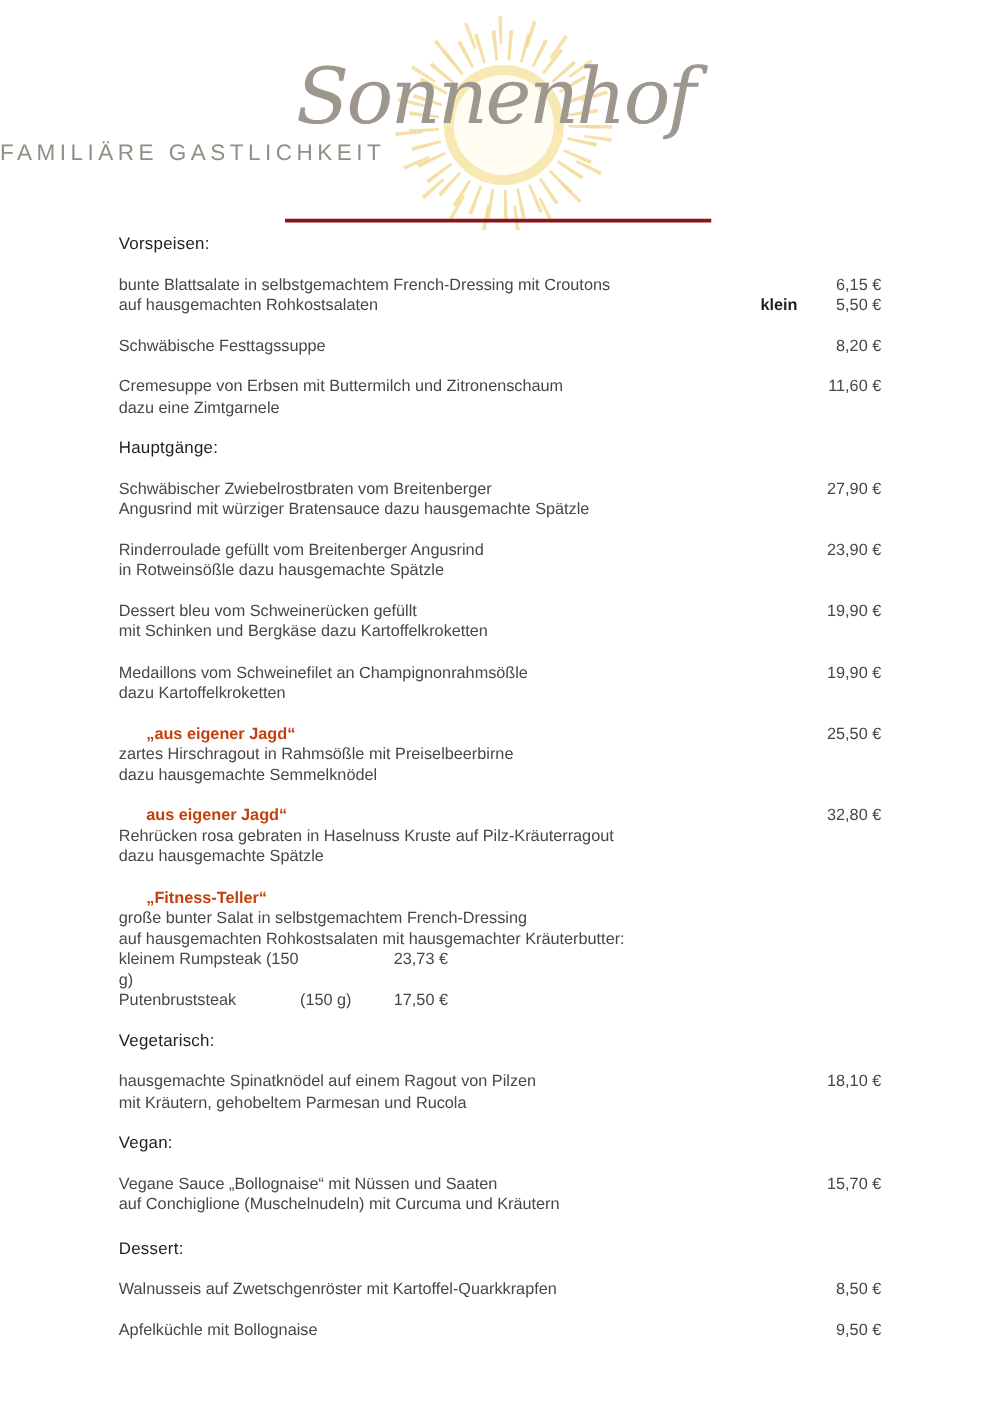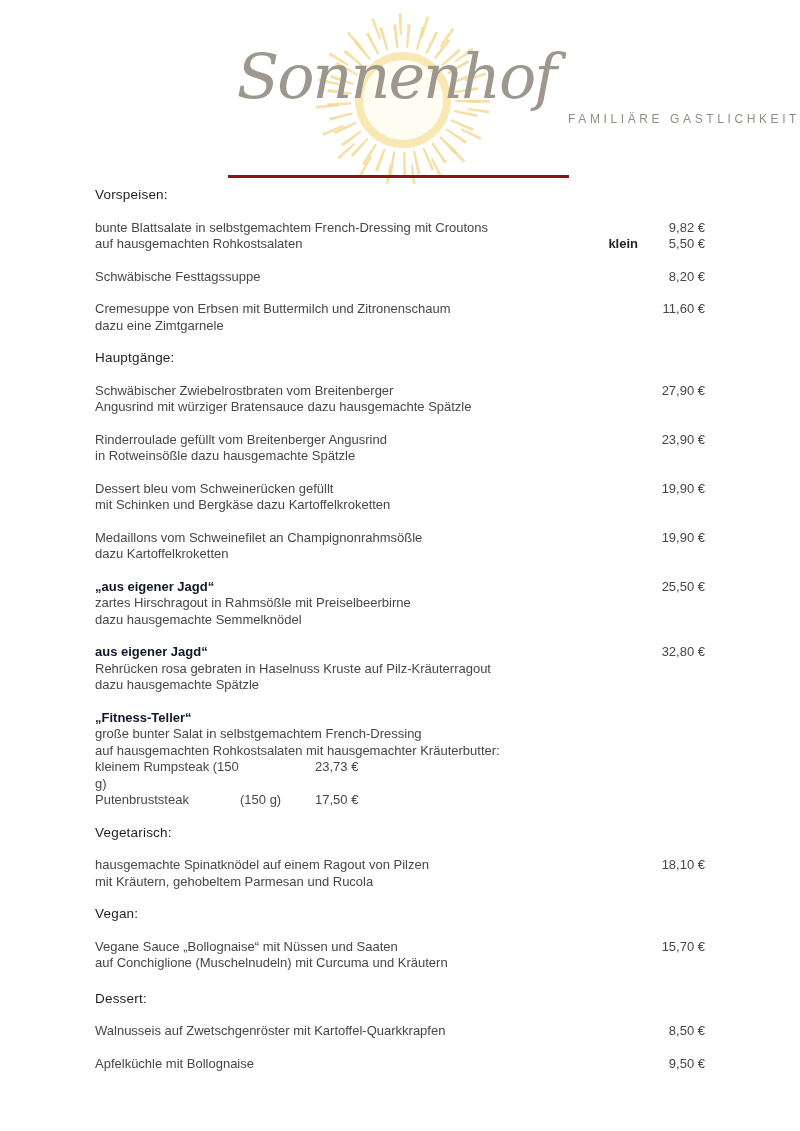--- a/index.html
+++ b/index.html
@@ -8,36 +8,36 @@
     font-family:"Liberation Sans",sans-serif;color:#474747;overflow:hidden;
   }
   
   .sun{position:absolute;left:288px;top:12px;}
   .brand{
     position:absolute;left:0;top:46px;width:792px;text-align:center;
     font-family:"DejaVu Serif",serif;font-style:italic;font-size:62px;line-height:1;
     color:#9e978e;letter-spacing:-2px;
   }
   .tagline{
-    position:absolute;left:0;top:112px;width:800px;text-align:right;
-    font-size:12px;letter-spacing:3.6px;color:#938d85;
+    position:absolute;left:0;top:112px;width:800px;text-align:left;
+    font-size:18px;letter-spacing:3.6px;color:#938d85;
   }
   .rule{position:absolute;left:228px;top:175px;width:341px;height:3px;background:#8c1118;}
   
   .menu{position:absolute;left:95px;top:187px;width:610px;font-size:13px;line-height:16.5px;}
   section{margin:0;}
   section.gap-before{margin-top:19px;}
   h2.heading{
     font-size:13.5px;font-weight:normal;color:#1f1f1f;margin:0 0 16px 0;
     line-height:16.5px;letter-spacing:.2px;
   }
   .item{margin:0 0 16px 0;}
   .line{display:flex;align-items:baseline;}
   .desc{flex:1 1 auto;}
-  .desc.bold{font-weight:bold;color:#0f172a;}
+  .desc.bold{font-weight:bold;color:#c2410c;margin-left:22px;}
   .price-wrap{flex:0 0 auto;white-space:nowrap;display:flex;align-items:baseline;}
   .price-prefix{font-weight:bold;color:#1f1f1f;margin-right:12px;}
   .price{min-width:55px;text-align:right;display:inline-block;}
   .c1{flex:0 0 145px;}
   .c2{flex:0 0 75px;}
   .c3{flex:1 1 auto;}
 </style>
 </head>
 <body>
 
@@ -57,21 +57,21 @@
   <div class="tagline">FAMILIÄRE GASTLICHKEIT</div>
   <div class="rule" style="background: rgb(140, 17, 24);"></div>
 
   <main class="menu" id="menu-root">
       <section>
         <h2 class="heading">Vorspeisen:</h2>
         <div class="item">
           <div class="line">
             <span class="desc">bunte Blattsalate in selbstgemachtem French-Dressing mit Croutons</span>
             <span class="price-wrap">
-              <span class="price">9,82 €</span>
+              <span class="price">6,15 €</span>
             </span>
           </div>
           <div class="line">
             <span class="desc">auf hausgemachten Rohkostsalaten</span>
             <span class="price-wrap">
               <span class="price-prefix">klein</span>
               <span class="price">5,50 €</span>
             </span>
           </div>
         </div>

